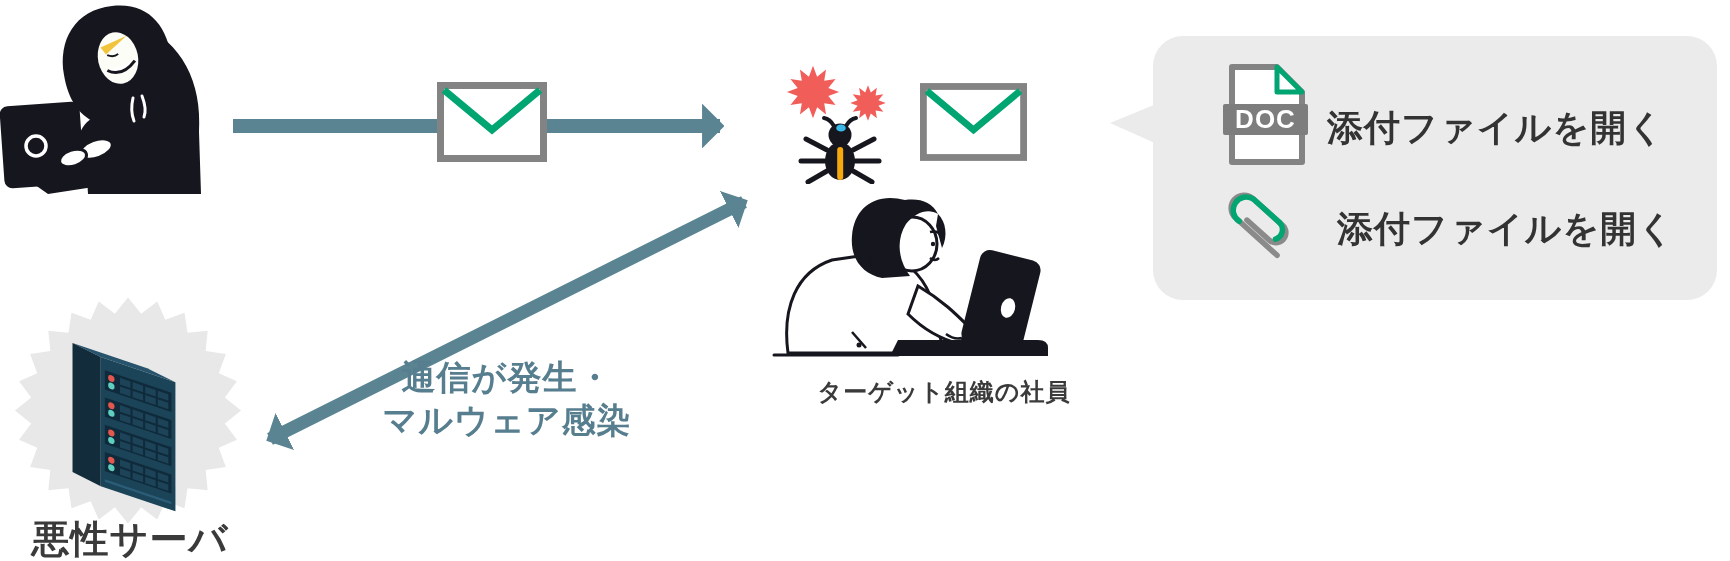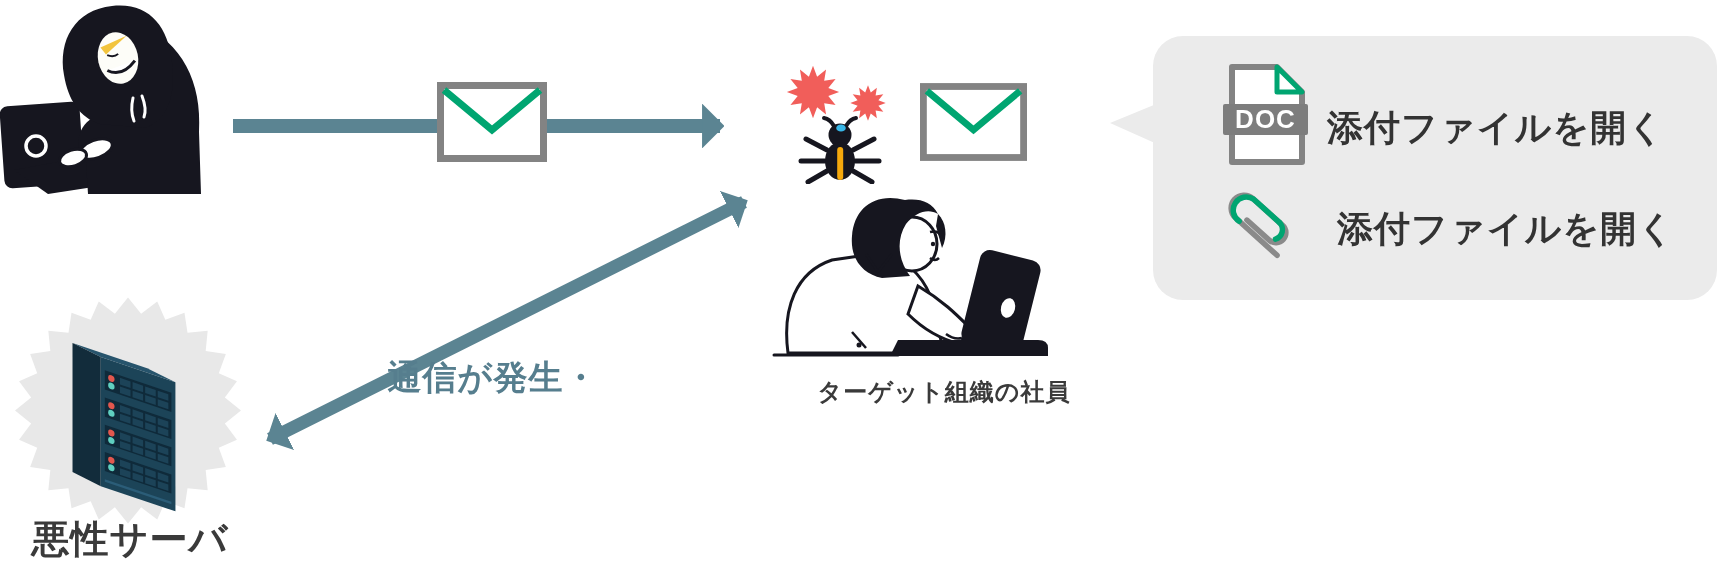--- a/index.html
+++ b/index.html
@@ -98,22 +98,23 @@
     <rect x="200" y="66" width="62" height="96" rx="10" style="fill:var(--ink)" transform="rotate(14 231 114)"></rect>
     <ellipse cx="238" cy="120" rx="7" ry="10" fill="#ffffff" transform="rotate(14 238 120)"></ellipse>
     <path d="M128,152 L268,152 Q278,152 278,160 L278,168 L120,168 Z" style="fill:var(--ink)"></path>
     <path d="M4,167 L128,167" fill="none" style="stroke:var(--ink)" stroke-width="3" stroke-linecap="round"></path>
     <path d="M82,144 L96,160" fill="none" style="stroke:var(--ink)" stroke-width="2.5"></path>
     <circle cx="89" cy="157" r="2.5" style="fill:var(--ink)"></circle>
     <path d="M176,146 q8,6 16,4" fill="none" style="stroke:var(--ink)" stroke-width="2.5"></path>
   </svg>
   <div class="node-label" style="left:758px;top:376px;width:372px;font-size:24px;">ターゲット組織の社員</div>
 
-  <div class="note" style="left:343px;top:356px;width:300px;">
+  <div class="note" style="left:357px;top:356px;width:300px;">
     <div>通信が発生・</div>
+    <div>マルウェア感染</div>
   </div>
 
   <svg class="abs" style="left:12px;top:293px;" width="232" height="235" viewBox="0 0 230 230">
     <polygon style="fill:var(--seal-gray)" points="227,115 211,128 223,144 205,152 212,171 192,174 194,194 174,192 171,212 152,205 144,223 128,211 115,227 102,211 86,223 78,205 59,212 56,192 36,194 38,174 18,171 25,152 7,144 19,128 3,115 19,102 7,86 25,78 18,59 38,56 36,36 56,38 59,18 78,25 86,7 102,19 115,3 128,19 144,7 152,25 171,18 174,38 194,36 192,56 212,59 205,78 223,86 211,102"></polygon>
     <polygon points="88,62 162,87 134,73 60,48" style="fill:var(--server-top)"></polygon>
     <polygon points="60,48 88,62 88,190 60,176" style="fill:var(--server-side)"></polygon>
     <polygon points="88,62 162,87 162,215 88,190" style="fill:var(--server-front)"></polygon>
     <g transform="matrix(1,0.3378,0,1,0,0)">
       <g>
         <rect x="92" y="44" width="66" height="19" style="fill:var(--server-slot)"></rect>

